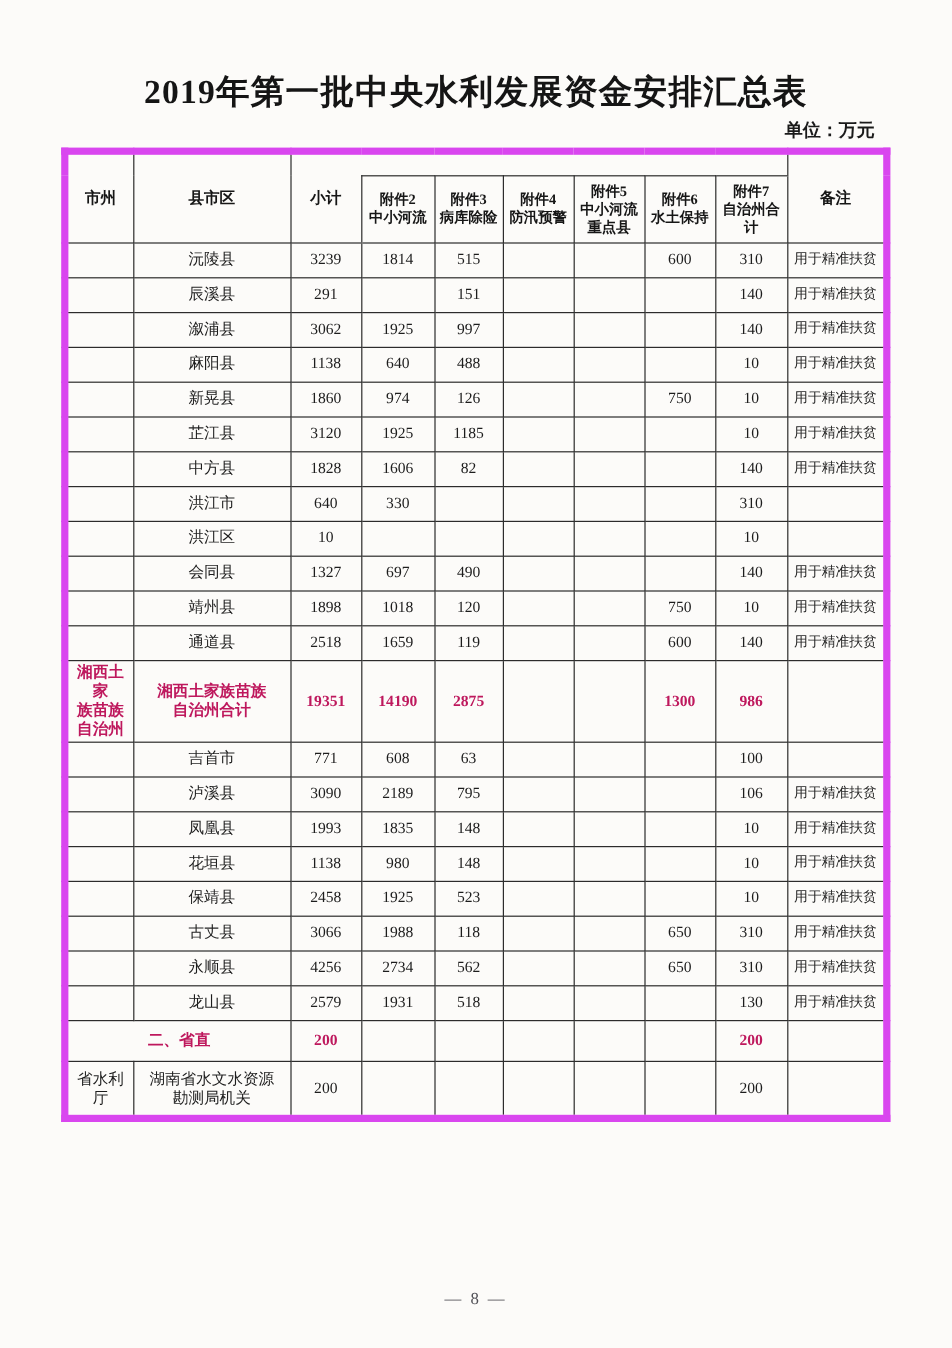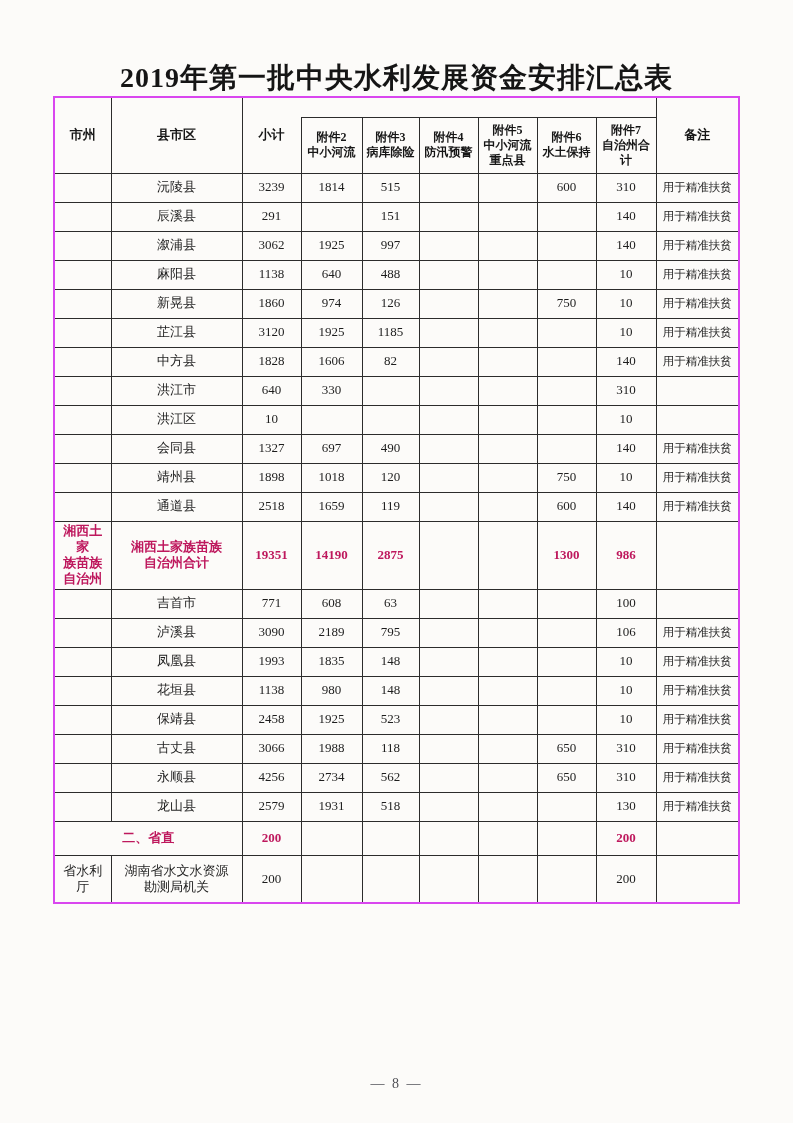--- a/index.html
+++ b/index.html
@@ -27,21 +27,21 @@
     font-size: 15px; font-weight: bold;
     line-height: 18px;
     padding-right: 10px; box-sizing: border-box;
     color: #1a1a1a;
   }
 
   table.fund-table {
     width: 685px; margin: 0 auto;
     border-collapse: collapse;
     table-layout: fixed;
-    border: 2px solid #d946ef;
+    border: 6px solid #d946ef;
   }
   .fund-table th, .fund-table td {
     border: 1.5px solid #2c2c2c;
     padding: 1px 2px;
     text-align: center;
     vertical-align: middle;
     white-space: pre-line;
     overflow: hidden;
     font-size: 13px;
     line-height: 1.25;
@@ -70,20 +70,21 @@
     letter-spacing: 2px;
   }
 </style>
 </head>
 <body>
 
 <div class="page">
 
   <h1 class="doc-title">2019年第一批中央水利发展资金安排汇总表</h1>
 
+  <div class="unit-row">单位：万元</div>
 
   <table class="fund-table">
     <colgroup>
       <col style="width:57px">
         <col style="width:131px">
         <col style="width:59px">
       <col style="width:61px">
         <col style="width:57px">
         <col style="width:59px">
       <col style="width:59px">

